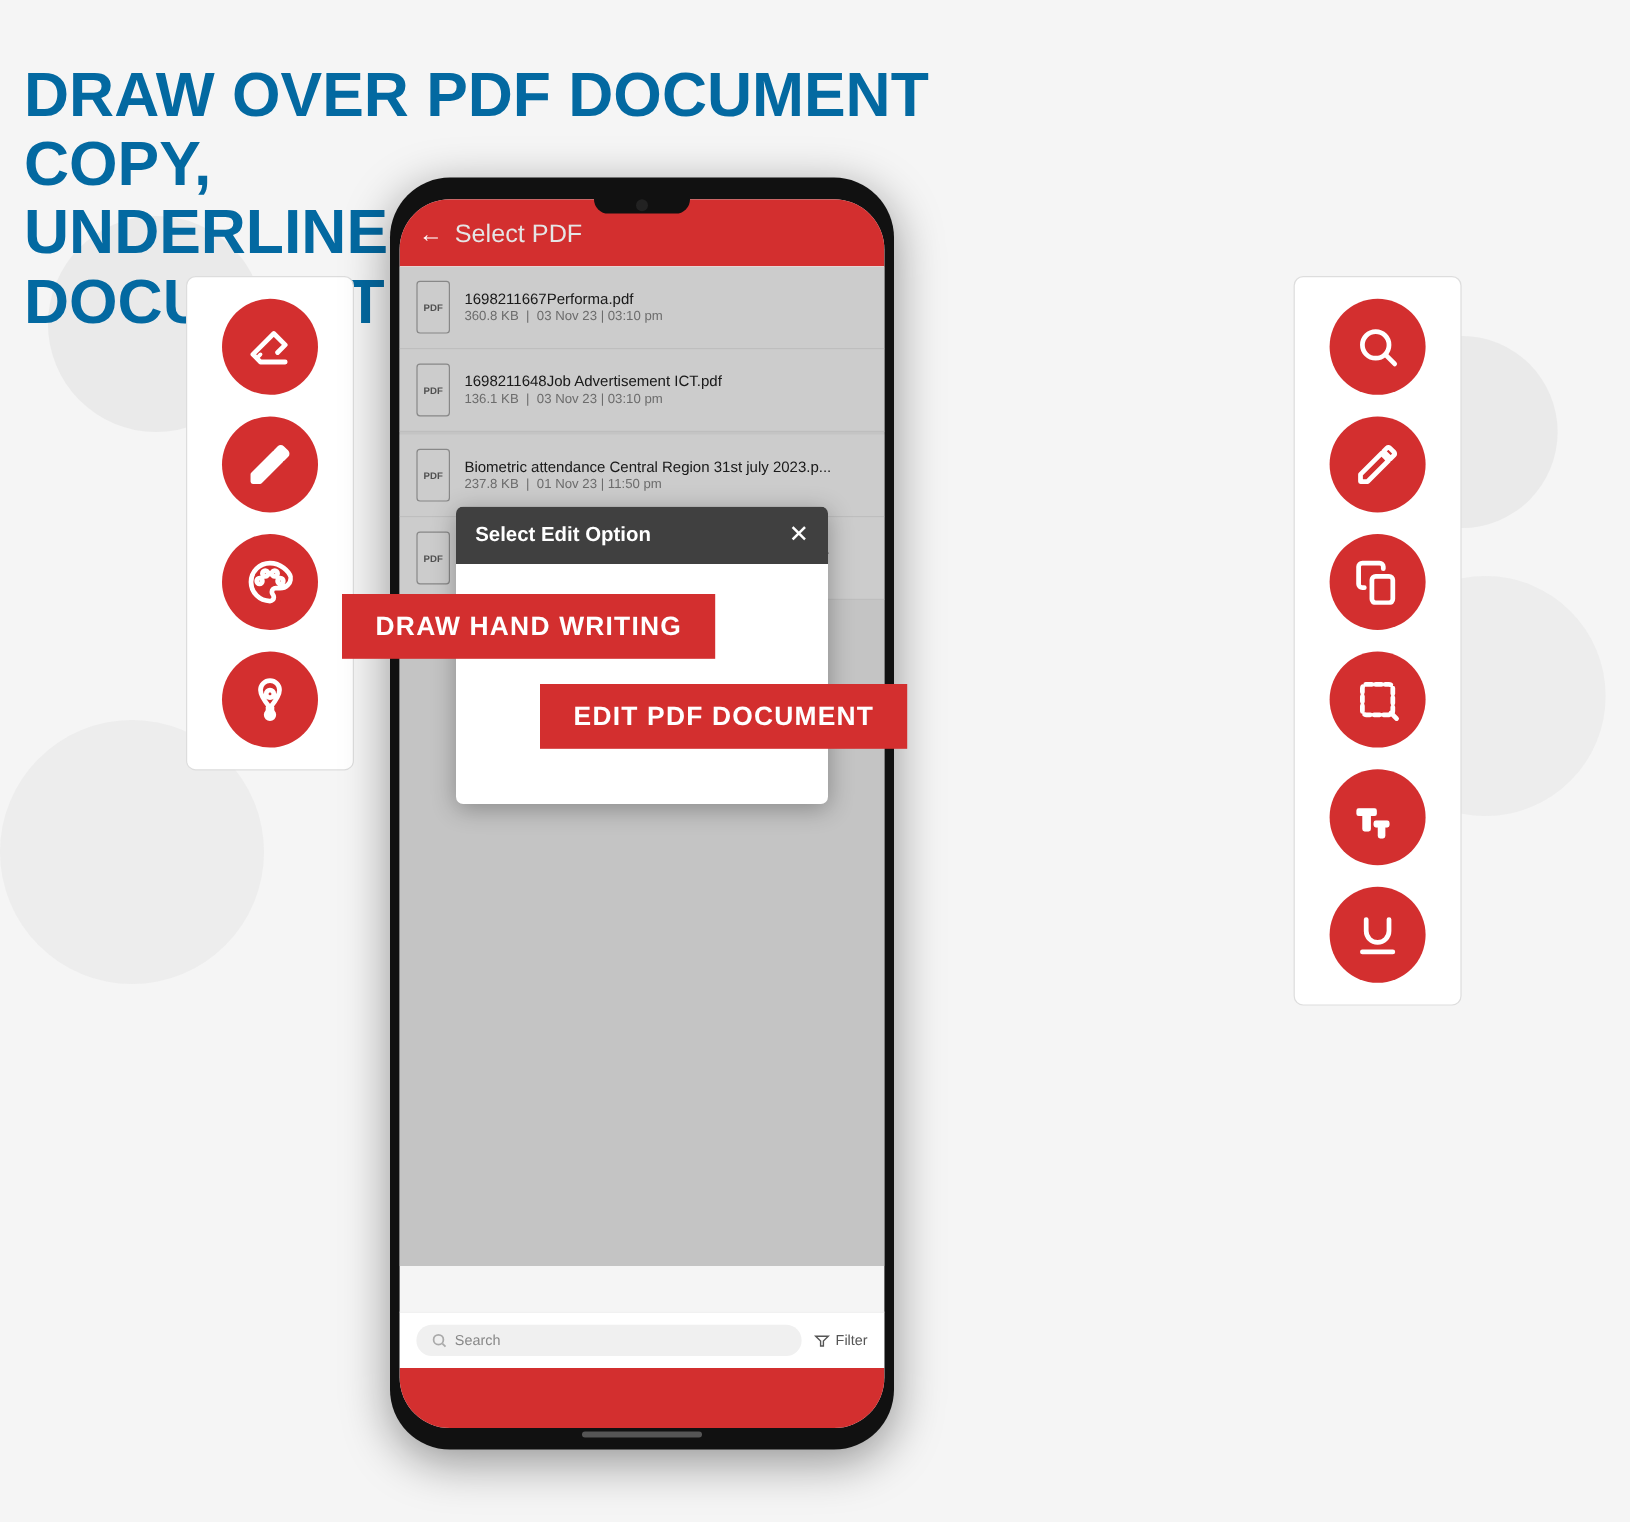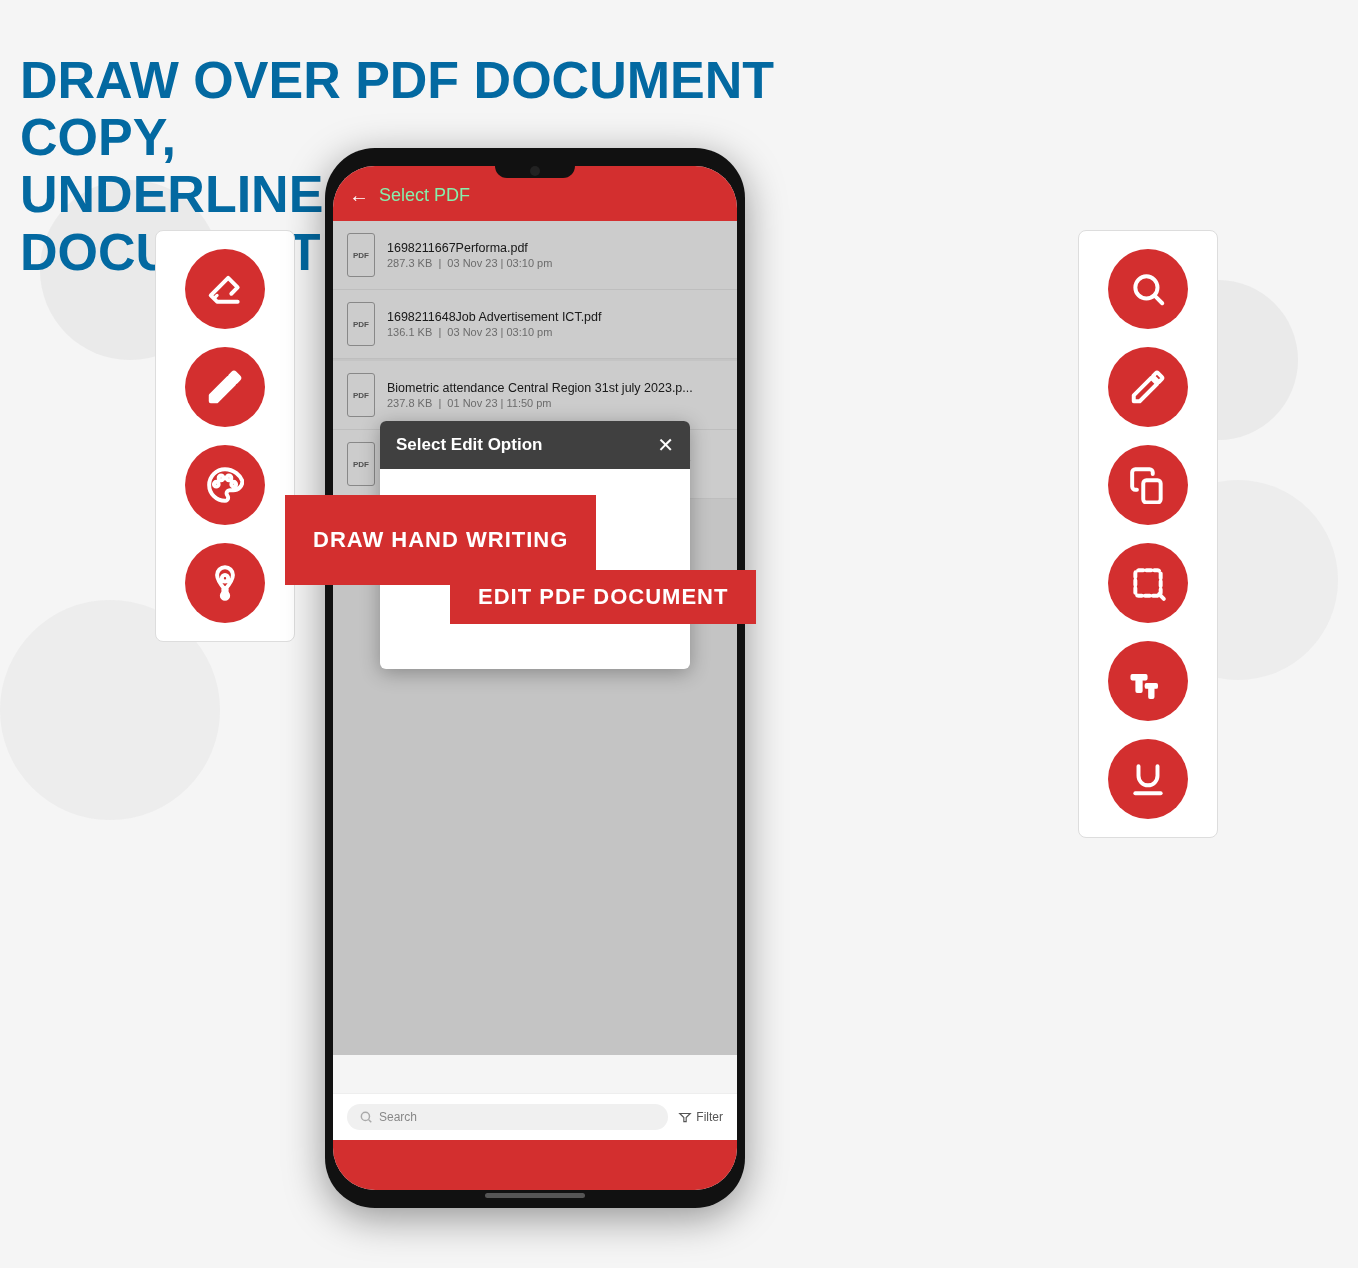--- a/index.html
+++ b/index.html
@@ -161,22 +161,22 @@
       flex-shrink: 0;
     }
 
     .app-bar-back {
       color: #fff;
       font-size: 20px;
       cursor: pointer;
     }
 
     .app-bar-title {
-      color: #86efac;
-      font-size: 18px;
+      color: #e5e5e5;
+      font-size: 21px;
       font-weight: 500;
     }
 
     
     .pdf-list {
       flex: 1;
       overflow: hidden;
       background: #f5f5f5;
     }
 
@@ -299,21 +299,21 @@
 
     
     .callout-draw {
       position: absolute;
       top: 495px;
       left: 285px;
       background: #d32f2f;
       color: #fff;
       font-size: 22px;
       font-weight: 900;
-      padding: 32px 28px;
+      padding: 14px 28px;
       z-index: 20;
       letter-spacing: 1px;
     }
 
     .callout-edit {
       position: absolute;
       top: 570px;
       left: 450px;
       background: #d32f2f;
       color: #fff;
@@ -429,21 +429,21 @@
       <span class="app-bar-title">Select PDF</span>
     </div>
 
     <div class="pdf-list" style="position:relative;">
 
       <div class="pdf-item">
         <div class="pdf-icon-box">PDF</div>
         <div class="pdf-info">
           <div class="pdf-name">1698211667Performa.pdf</div>
           <div class="pdf-meta">
-            <span>287.3 KB</span> &nbsp;|&nbsp; <span>03 Nov 23 | 03:10 pm</span>
+            <span>360.8 KB</span> &nbsp;|&nbsp; <span>03 Nov 23 | 03:10 pm</span>
           </div>
         </div>
       </div>
 
       <div class="pdf-item">
         <div class="pdf-icon-box">PDF</div>
         <div class="pdf-info">
           <div class="pdf-name">1698211648Job Advertisement ICT.pdf</div>
           <div class="pdf-meta">
             <span>136.1 KB</span> &nbsp;|&nbsp; <span>03 Nov 23 | 03:10 pm</span>

